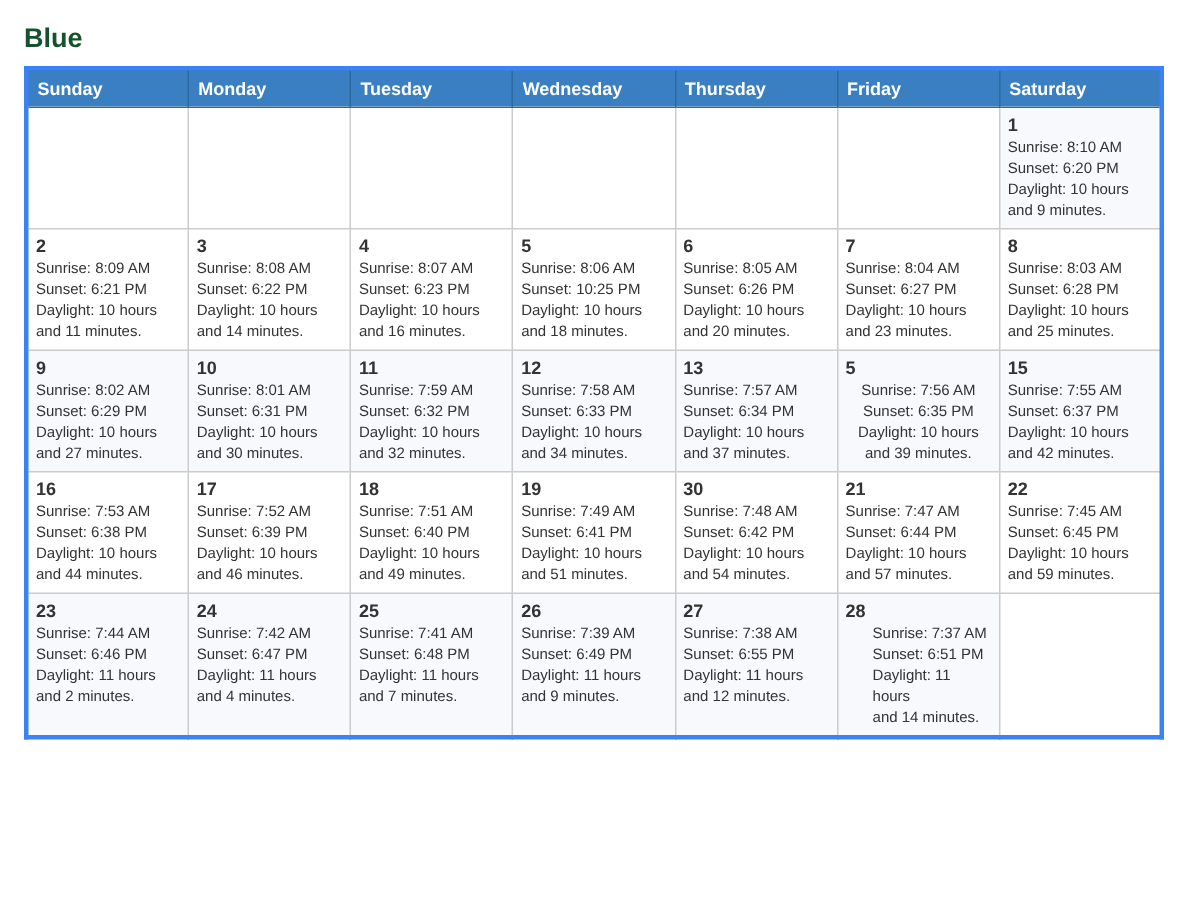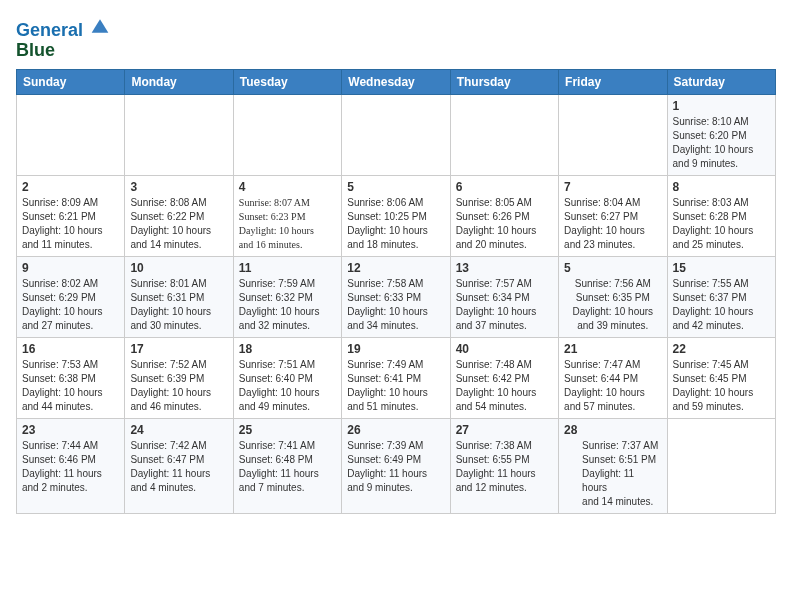--- a/index.html
+++ b/index.html
@@ -42,21 +42,21 @@
       font-weight: bold;
       color: #222;
     }
     .location {
       font-size: 14px;
       color: #444;
     }
     .calendar {
       width: 100%;
       border-collapse: collapse;
-      border: 1px solid #3b82f6;
+      border: 3px solid #3b82f6;
     }
     .calendar th {
       background-color: #3a7fc1;
       color: #fff;
       font-size: 12px;
       font-weight: bold;
       padding: 5px 6px;
       border: 1px solid #2a6aa0;
       text-align: left;
     }
@@ -89,28 +89,20 @@
     .empty-cell {
       background: #fff !important;
     }
   </style>
 </head>
 <body>
 
 <div class="header">
   <div class="logo">
     <div>
-      <div style="display:flex;align-items:center;">
-        <div class="logo-text">
-          <span>General</span>
-          <svg class="logo-icon" viewBox="0 0 24 20" fill="#3a7fc1" xmlns="http://www.w3.org/2000/svg">
-            <path d="M2 18 L12 2 L22 18 Z" fill="#3a7fc1"></path>
-          </svg>
-        </div>
-      </div>
       <div class="logo-text" style="color:#14532d;">Blue</div>
     </div>
   </div>
   <div class="title-block">
     <div class="month-title"></div>
     <div class="location"></div>
   </div>
 </div>
 
 <table class="calendar">
@@ -151,21 +143,21 @@
         </td>
         <td>
           <div class="day-number">3</div>
           <div class="day-info" style="white-space: pre-line;">Sunrise: 8:08 AM
 Sunset: 6:22 PM
 Daylight: 10 hours
 and 14 minutes.</div>
         </td>
         <td>
           <div class="day-number">4</div>
-          <div class="day-info" style="white-space: pre-line; font-family: Liberation Serif, serif;">Sunrise: 8:07 AM
+          <div class="day-info" style="white-space: pre-line;">Sunrise: 8:07 AM
 Sunset: 6:23 PM
 Daylight: 10 hours
 and 16 minutes.</div>
         </td>
         <td>
           <div class="day-number">5</div>
           <div class="day-info" style="white-space: pre-line;">Sunrise: 8:06 AM
 Sunset: 10:25 PM
 Daylight: 10 hours
 and 18 minutes.</div>
@@ -266,21 +258,21 @@
 and 49 minutes.</div>
         </td>
         <td>
           <div class="day-number">19</div>
           <div class="day-info" style="white-space: pre-line;">Sunrise: 7:49 AM
 Sunset: 6:41 PM
 Daylight: 10 hours
 and 51 minutes.</div>
         </td>
         <td>
-          <div class="day-number">40</div>
+          <div class="day-number">30</div>
           <div class="day-info" style="white-space: pre-line;">Sunrise: 7:48 AM
 Sunset: 6:42 PM
 Daylight: 10 hours
 and 54 minutes.</div>
         </td>
         <td>
           <div class="day-number">21</div>
           <div class="day-info" style="white-space: pre-line;">Sunrise: 7:47 AM
 Sunset: 6:44 PM
 Daylight: 10 hours

